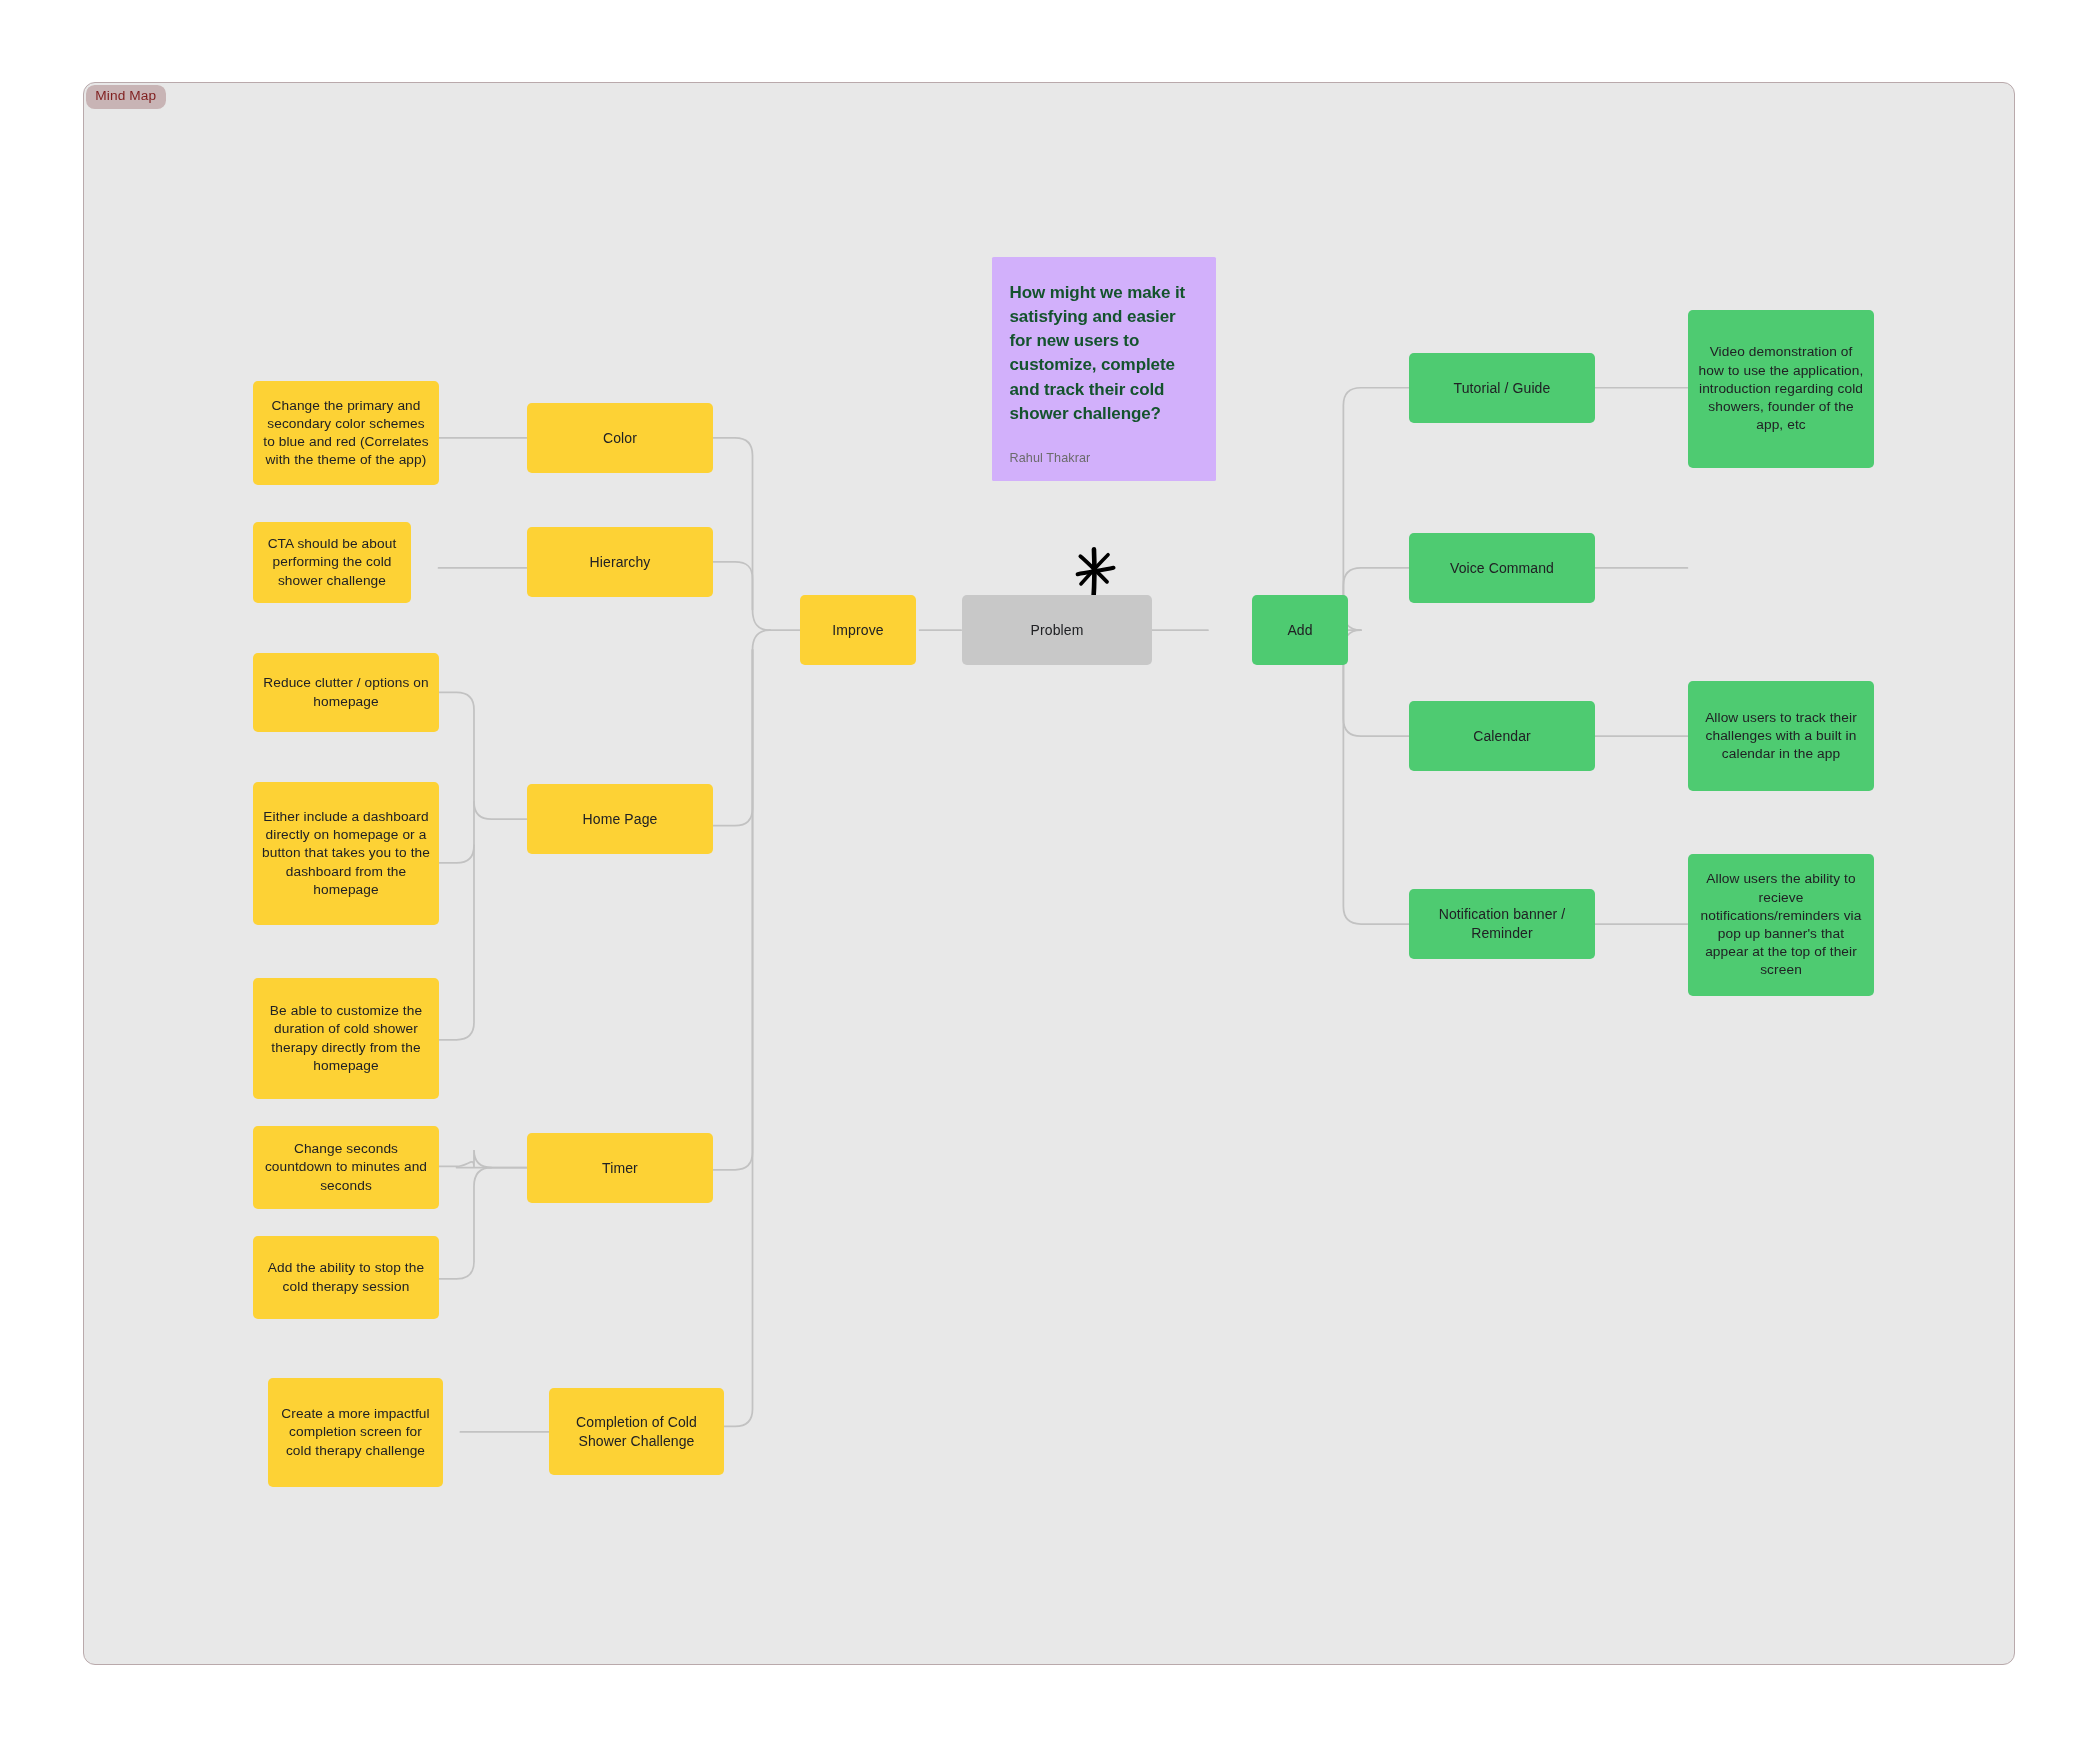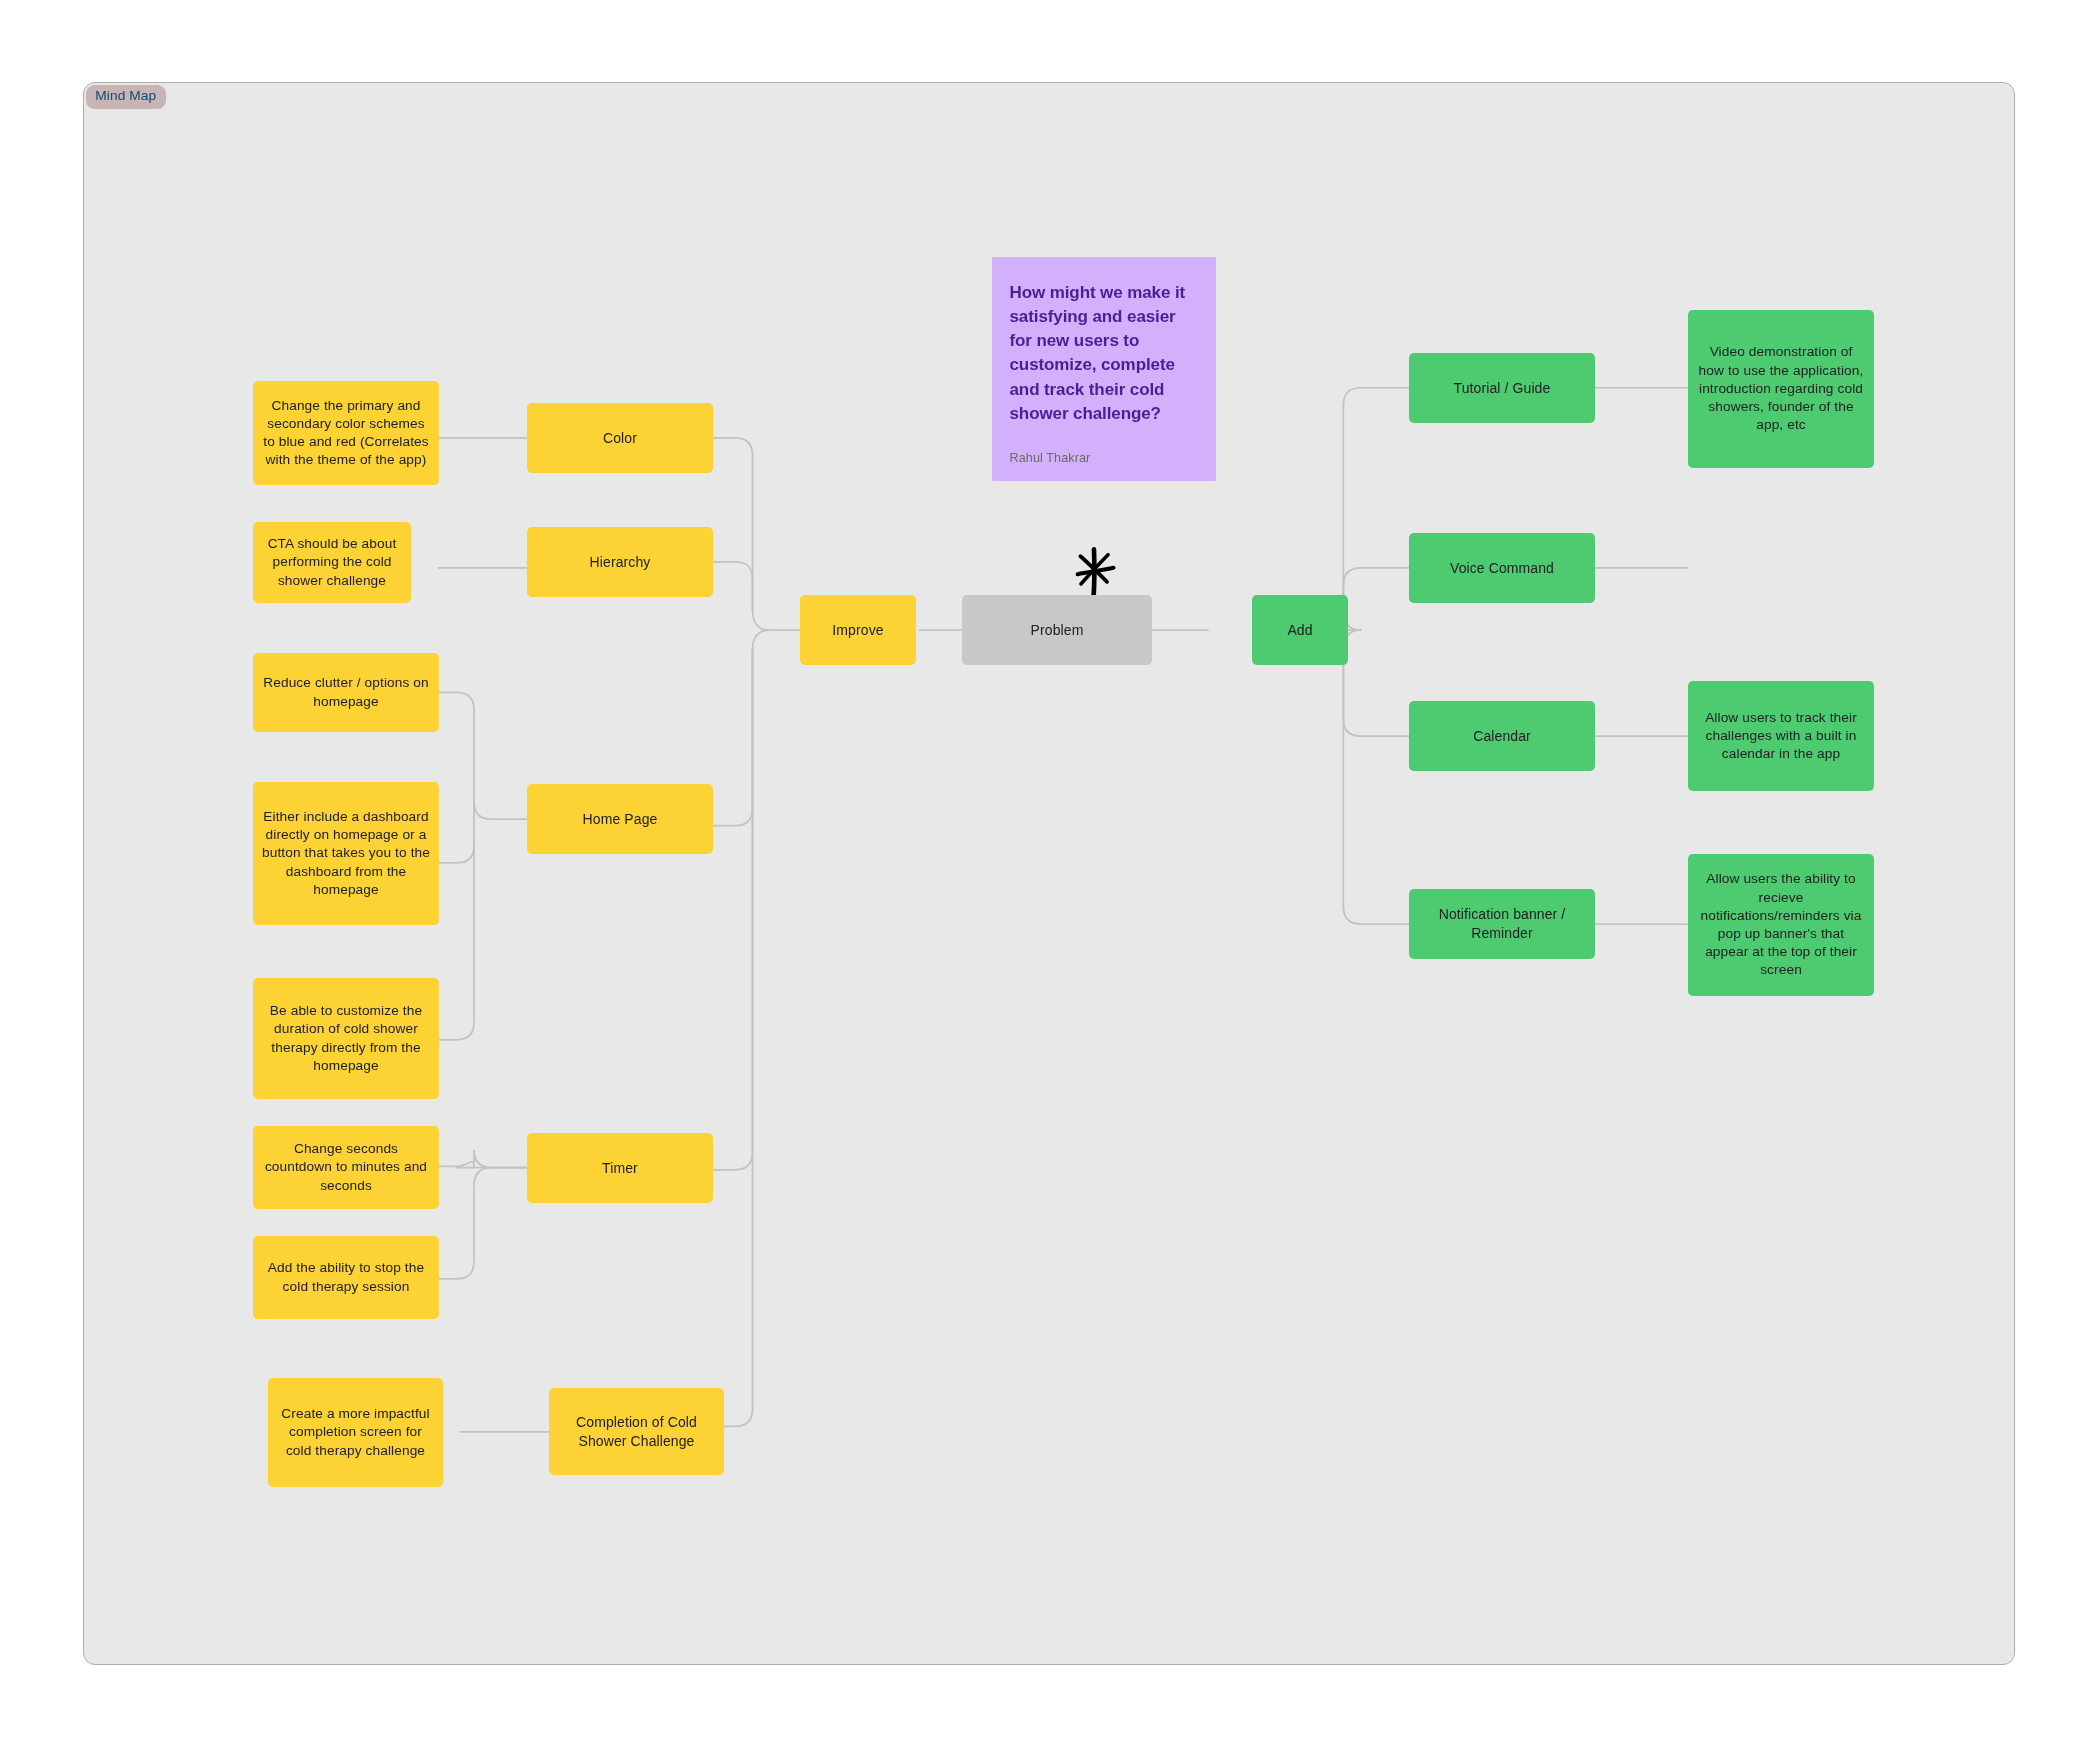--- a/index.html
+++ b/index.html
@@ -32,21 +32,21 @@
     border: 1.6px solid #b9a9ab;
     border-radius: 12px;
     box-sizing: border-box;
   }
 
   #frame-label {
     position: absolute;
     left: 86px;
     top: 85px;
     background: #c8b4b5;
-    color: #0c4a6e;
+    color: #7f1d1d;
     font-size: 13.7px;
     font-weight: 400;
     padding: 4.4px 9.3px 5.5px 9.3px;
     border-radius: 8.7px;
     line-height: 1;
     letter-spacing: 0.1px;
     white-space: nowrap;
   }
 
   
@@ -92,21 +92,21 @@
     box-sizing: border-box;
     padding: 24px 17.5px 16.4px 17.5px;
     display: flex;
     flex-direction: column;
     justify-content: space-between;
   }
   #sticky-text {
     font-size: 17px;
     font-weight: 700;
     line-height: 1.42;
-    color: #4c1d95;
+    color: #14532d;
     letter-spacing: -0.1px;
   }
   #sticky-author {
     font-size: 12.6px;
     font-weight: 400;
     color: #6b6b6b;
     letter-spacing: 0.1px;
   }
 
   

